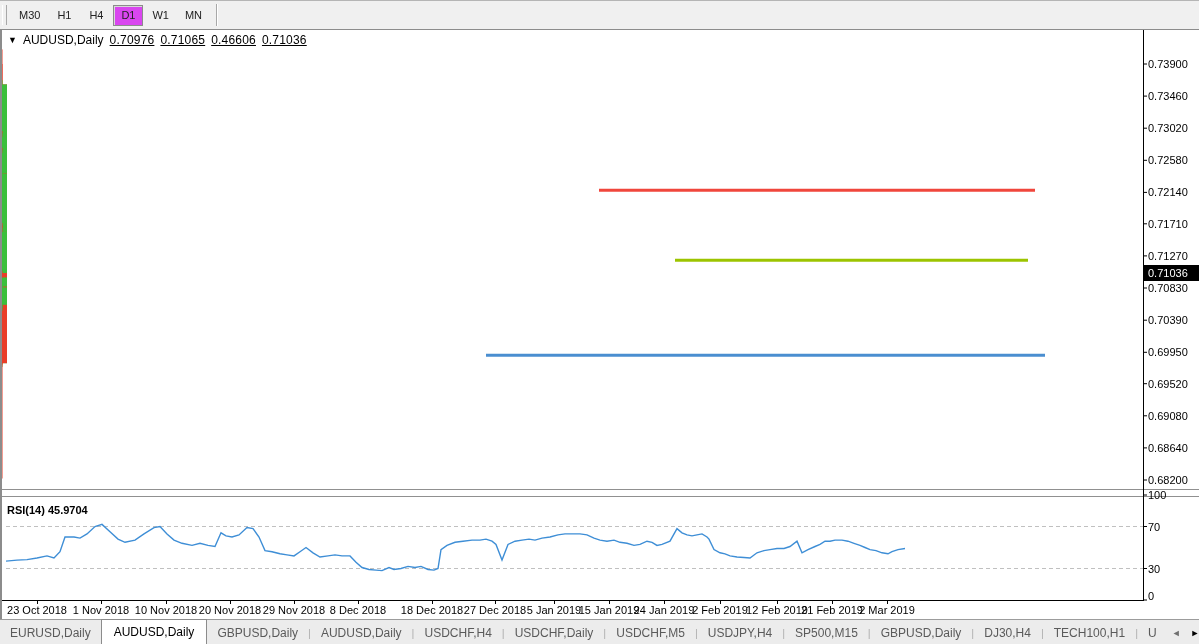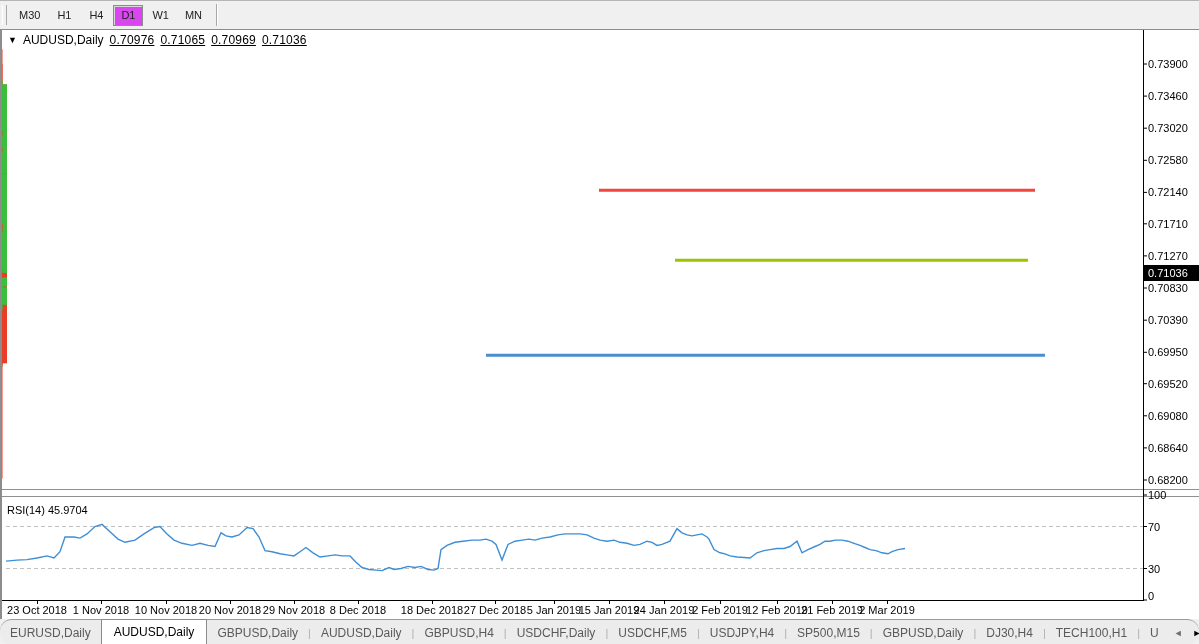--- a/index.html
+++ b/index.html
@@ -12,24 +12,24 @@
   .tf-btn { min-width:30px; height:21px; margin:0 1px; padding:0 6px; font-size:11px; color:#222; background:transparent; border:1px solid transparent; display:flex; align-items:center; justify-content:center; cursor:default; }
   .tf-btn.active { background:#d946ef; border:1px solid #8c8c8c; box-shadow:inset 1px 1px 0 #d8d8d8; }
   #toolbar .sep { width:2px; height:22px; margin:0 6px; border-left:1px solid #a8a8a8; border-right:1px solid #fff; }
 
   
   #chartwin { position:absolute; left:0; top:28px; width:1199px; height:590px; background:#fff; border-left:2px solid #8c8c8c; border-top:1px solid #8c8c8c; }
   #chartsvg { position:absolute; left:0; top:0; }
   #title { position:absolute; left:6px; top:3px; font-size:12px; color:#000; display:flex; align-items:center; gap:6px; }
   #title .tri { font-size:9px; color:#000; }
   #title .ohlc { letter-spacing:0.2px;text-decoration:underline; }
-  #rsilabel { position:absolute; left:5px; top:474px; font-size:11px; color:#000; }
+  #rsilabel { position:absolute; left:5px; top:474px; font-size:11px; color:#000;font-weight:bold; }
 
   
-  #tabbar { position:absolute; left:0; top:618px; width:1199px; height:26px; background:#ececec; border-top:1px solid #9c9c9c; display:flex; align-items:flex-end;border-radius:12px; }
+  #tabbar { position:absolute; left:0; top:618px; width:1199px; height:26px; background:#ececec; border-top:1px solid #9c9c9c; display:flex; align-items:flex-end; }
   .tab { font-size:12px; color:#5a5a5a; padding:4px 10px 5px 10px; white-space:nowrap; cursor:default; }
   .tab.active { background:#fff; color:#000; border:1px solid #8c8c8c; border-bottom:none; padding:5px 12px 6px 12px; margin-bottom:0; box-shadow:inset 0 1px 0 #fff; }
   .tabsep { color:#b0b0b0; font-size:11px; padding-bottom:6px; }
   #tab-arrows { margin-left:auto; display:flex; align-items:center; height:100%; padding-right:4px; }
   .arrowbtn { font-size:9px; color:#707070; padding:0 5px; cursor:default; }
   .arrowbtn.fwd { color:#000; }
 </style>
 </head>
 <body>
 
@@ -552,35 +552,35 @@
           <text x="830" y="584" font-size="11" fill="#000" text-anchor="middle">21 Feb 2019</text>
           <line x1="885.5" y1="570" x2="885.5" y2="574" stroke="#000000"></line>
           <text x="885" y="584" font-size="11" fill="#000" text-anchor="middle">2 Mar 2019</text>
         </g>
       </svg>
     <div id="title">
       <span class="tri">▼</span>
       <span>AUDUSD,Daily</span>
       <span class="ohlc">0.70976</span>
       <span class="ohlc">0.71065</span>
-      <span class="ohlc">0.70969</span>
+      <span class="ohlc">0.46606</span>
       <span class="ohlc">0.71036</span>
     </div>
     <div id="rsilabel">RSI(14) 45.9704</div>
   </div>
 
   <div id="tabbar">
     <div id="tabs" style="display:flex; align-items:flex-end;">
         <div class="tab">EURUSD,Daily</div>
         <div class="tab active">AUDUSD,Daily</div>
         <div class="tab">GBPUSD,Daily</div>
         <span class="tabsep">|</span>
         <div class="tab">AUDUSD,Daily</div>
         <span class="tabsep">|</span>
-        <div class="tab">GBPUSD,H4</div>
+        <div class="tab">USDCHF,H4</div>
         <span class="tabsep">|</span>
         <div class="tab">USDCHF,Daily</div>
         <span class="tabsep">|</span>
         <div class="tab">USDCHF,M5</div>
         <span class="tabsep">|</span>
         <div class="tab">USDJPY,H4</div>
         <span class="tabsep">|</span>
         <div class="tab">SP500,M15</div>
         <span class="tabsep">|</span>
         <div class="tab">GBPUSD,Daily</div>

